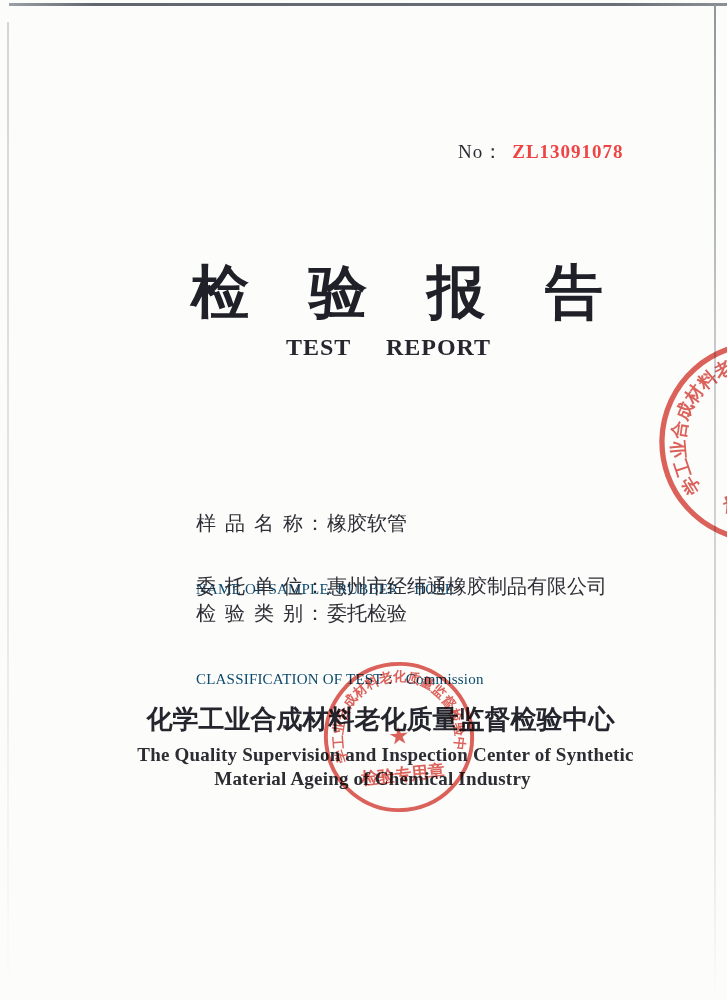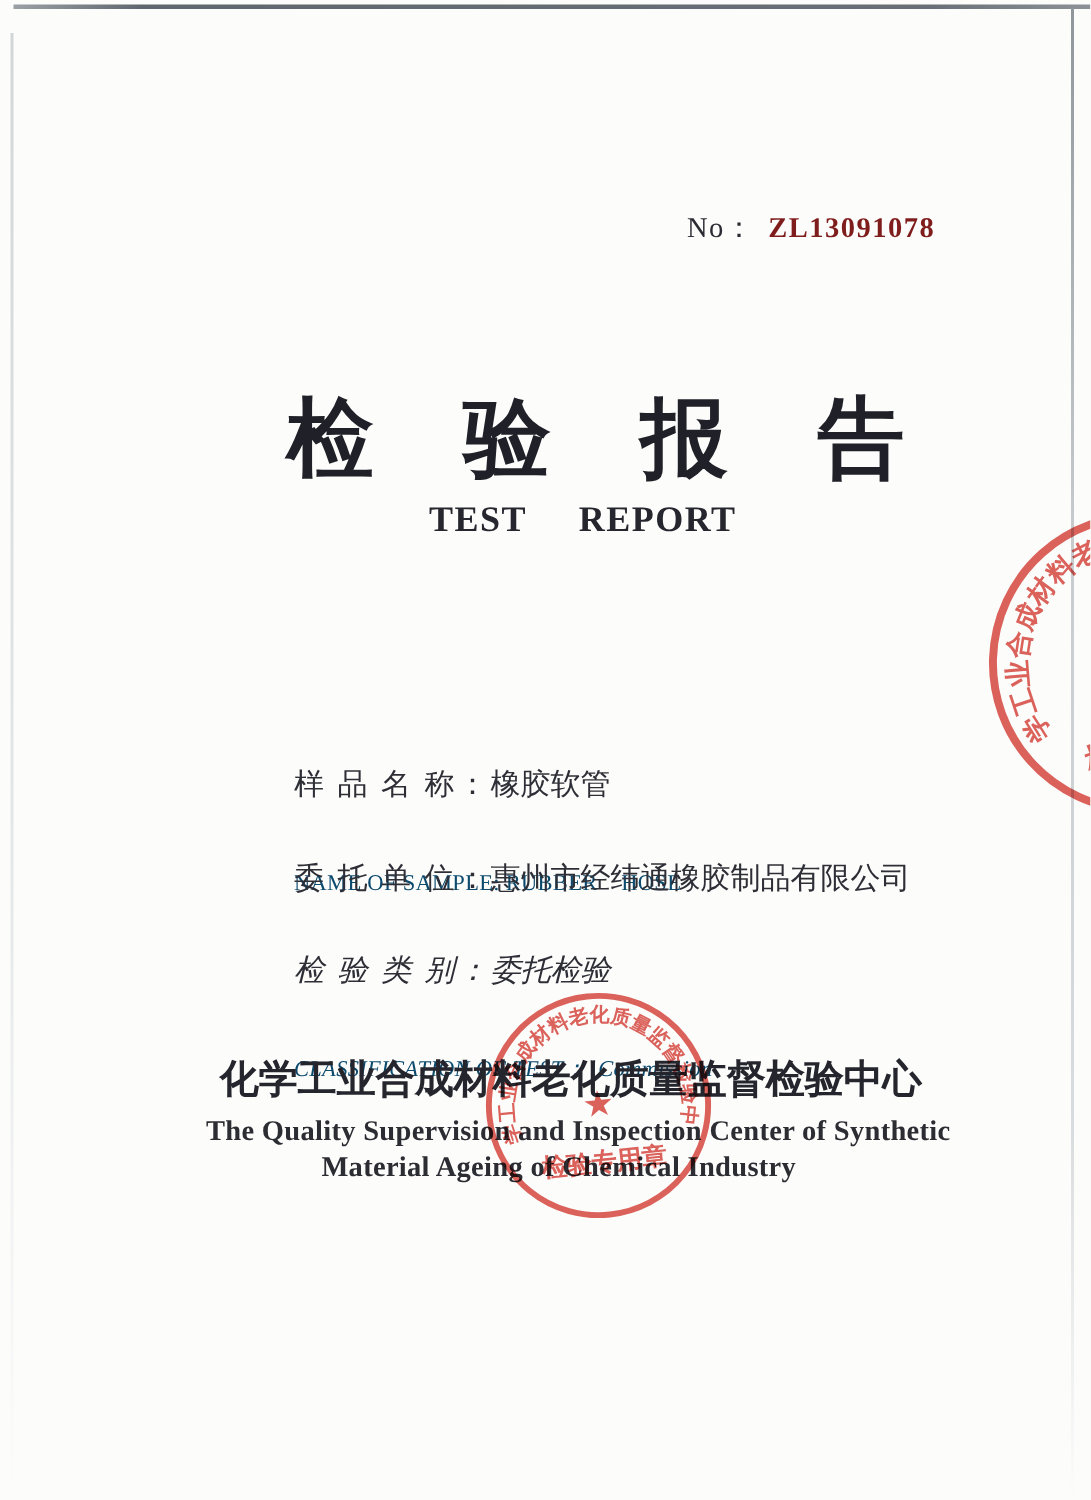--- a/index.html
+++ b/index.html
@@ -15,40 +15,40 @@
   
   .edge-top{position:absolute;top:3px;left:9px;right:0;height:3px;
     background:linear-gradient(90deg,#9aa0a6,#5f666d 12%,#686f76 85%,#8b9197);}
   .edge-right{position:absolute;top:5px;right:11px;width:2px;bottom:0;
     background:linear-gradient(#8f969c,#c7cbce 35%,#d9dcde 75%,rgba(222,224,226,0));}
   .edge-left{position:absolute;top:22px;left:7px;width:2px;bottom:0;
     background:linear-gradient(#d3d6d8,#e4e6e7 55%,rgba(232,233,234,0));}
 
   .report-no{position:absolute;top:139px;left:458px;font-size:19px;white-space:pre;}
   .report-no .lbl{font-weight:400;letter-spacing:1px;}
-  .report-no .val{font-weight:700;margin-left:9px;letter-spacing:1px;color:#7f1d1d;}
+  .report-no .val{font-weight:700;margin-left:9px;letter-spacing:1px;color:#ef4444;}
 
   .title-zh{
     position:absolute;top:244px;left:0;width:727px;margin:16px;
     text-align:center;padding-left:95px;box-sizing:border-box;
     font-size:58px;font-weight:700;letter-spacing:60px;color:#202028;
     line-height:1.15;white-space:nowrap;
   }
   .title-en{
     position:absolute;top:334px;left:12px;width:727px;
     text-align:center;padding-left:26px;box-sizing:border-box;
     font-size:24px;font-weight:700;word-spacing:28px;letter-spacing:1px;color:#26262e;
   }
 
   .fields{position:absolute;left:0;top:0;width:727px;}
   .field-row{position:absolute;left:196px;white-space:pre-wrap;}
   .field-row .zh{font-size:20px;line-height:26px;color:#2e2e36;}
   .field-row .zh .flabel{letter-spacing:2px;}
   .field-row .en{font-size:15px;line-height:21px;margin-top:7px;color:#0c4a6e;letter-spacing:.2px;}
-  #row1{top:474px;} #row2{top:537px;} #row3{top:598px;font-style:italic;}
+  #row1{top:474px;} #row2{top:537px;} #row3{top:564px;}
 
   .issuer-zh{
     position:absolute;top:702px;left:0;width:727px;
     text-align:center;padding-left:34px;box-sizing:border-box;
     font-size:26px;font-weight:700;letter-spacing:0;color:#25252d;white-space:nowrap;
   }
   .issuer-en1,.issuer-en2{
     position:absolute;left:0;width:727px;text-align:center;box-sizing:border-box;
     font-size:19px;font-weight:700;color:#2c2c33;letter-spacing:.2px;
   }

